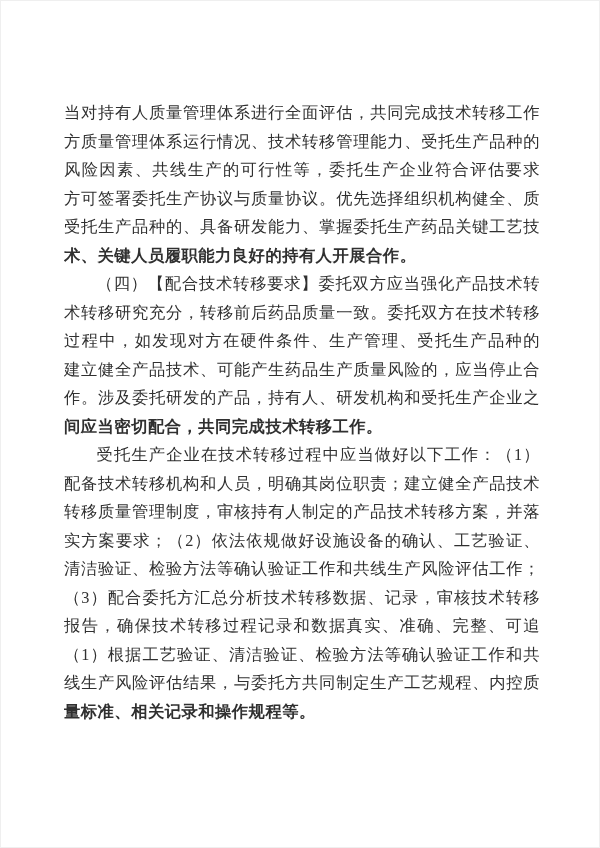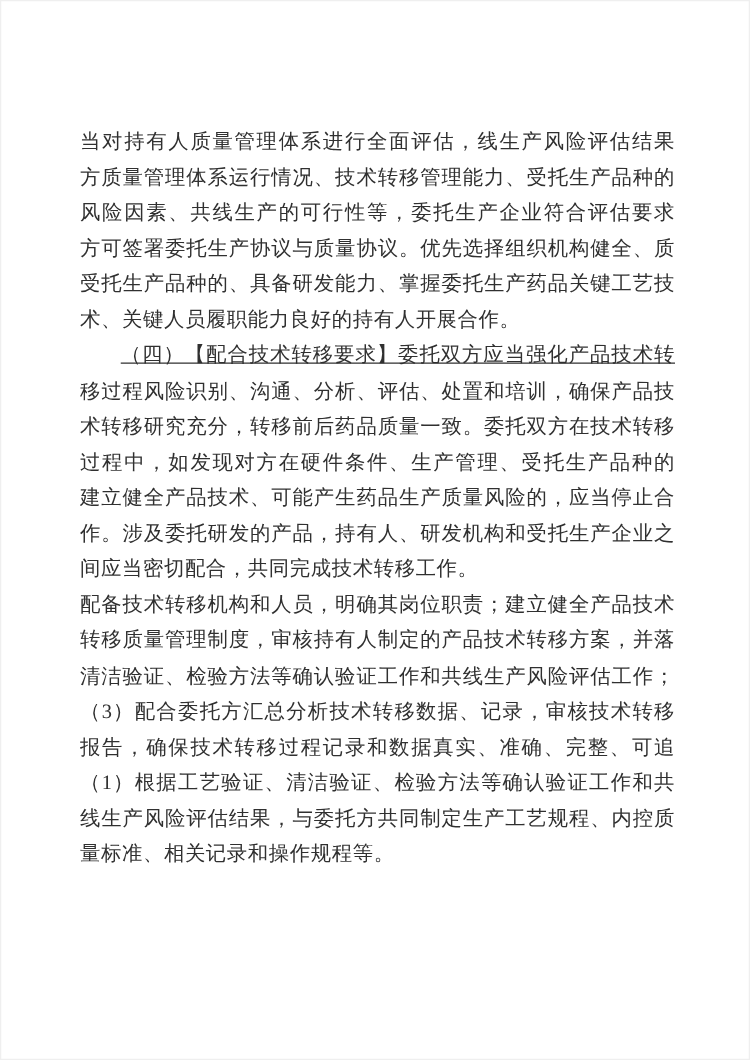--- a/index.html
+++ b/index.html
@@ -36,52 +36,53 @@
     padding: 0;
   }
   .line {
     text-align: justify;
     text-align-last: justify;
     height: 28.5px;
     overflow: hidden;
   }
   .line.indent {
     text-indent: 2em;
-    text-decoration: underline;
   }
   .line.no-justify {
     text-align: left;
     text-align-last: left;
+    font-weight: bold;
   }
 </style>
 </head>
 <body>
 
 <div class="page">
   <div class="text-block" style="color: rgb(48, 48, 48);">
       <div class="paragraph">
-        <div class="line">当对持有人质量管理体系进行全面评估，线生产风险评估结果</div>
+        <div class="line">当对持有人质量管理体系进行全面评估，共同完成技术转移工作</div>
         <div class="line">方质量管理体系运行情况、技术转移管理能力、受托生产品种的</div>
         <div class="line">风险因素、共线生产的可行性等，委托生产企业符合评估要求的，</div>
         <div class="line">方可签署委托生产协议与质量协议。优先选择组织机构健全、质</div>
         <div class="line">受托生产品种的、具备研发能力、掌握委托生产药品关键工艺技</div>
         <div class="line no-justify">术、关键人员履职能力良好的持有人开展合作。</div>
       </div>
       <div class="paragraph">
         <div class="line indent">（四）【配合技术转移要求】委托双方应当强化产品技术转</div>
-        <div class="line">移过程风险识别、沟通、分析、评估、处置和培训，确保产品技</div>
         <div class="line">术转移研究充分，转移前后药品质量一致。委托双方在技术转移</div>
         <div class="line">过程中，如发现对方在硬件条件、生产管理、受托生产品种的</div>
         <div class="line">建立健全产品技术、可能产生药品生产质量风险的，应当停止合</div>
         <div class="line">作。涉及委托研发的产品，持有人、研发机构和受托生产企业之</div>
         <div class="line no-justify">间应当密切配合，共同完成技术转移工作。</div>
       </div>
       <div class="paragraph">
+        <div class="line indent">受托生产企业在技术转移过程中应当做好以下工作：（1）</div>
         <div class="line">配备技术转移机构和人员，明确其岗位职责；建立健全产品技术</div>
         <div class="line">转移质量管理制度，审核持有人制定的产品技术转移方案，并落</div>
+        <div class="line">实方案要求；（2）依法依规做好设施设备的确认、工艺验证、</div>
         <div class="line">清洁验证、检验方法等确认验证工作和共线生产风险评估工作；</div>
         <div class="line">（3）配合委托方汇总分析技术转移数据、记录，审核技术转移</div>
         <div class="line">报告，确保技术转移过程记录和数据真实、准确、完整、可追溯。</div>
         <div class="line">（1）根据工艺验证、清洁验证、检验方法等确认验证工作和共</div>
         <div class="line">线生产风险评估结果，与委托方共同制定生产工艺规程、内控质</div>
         <div class="line no-justify">量标准、相关记录和操作规程等。</div>
       </div>
     </div>
 </div>
 

